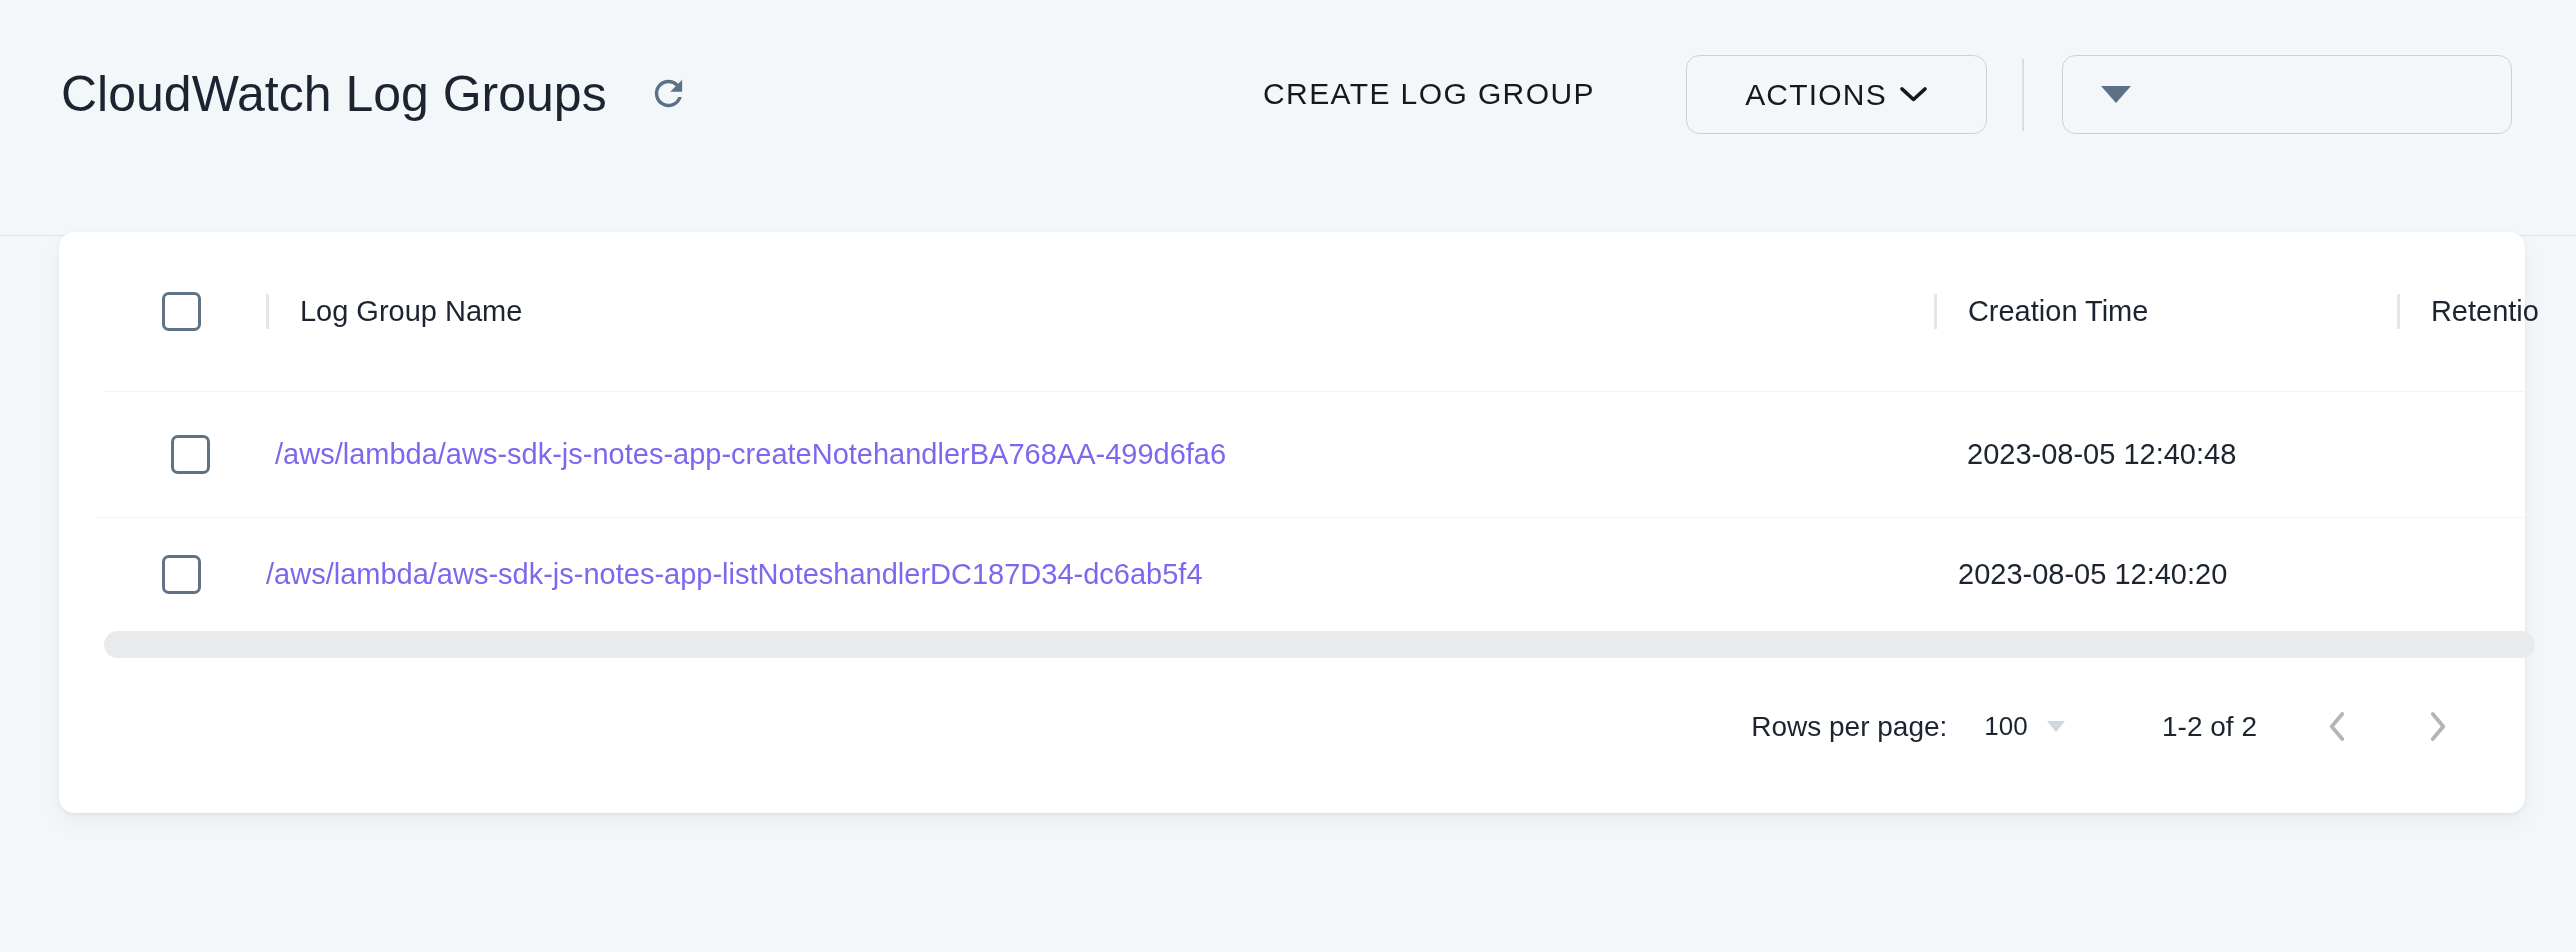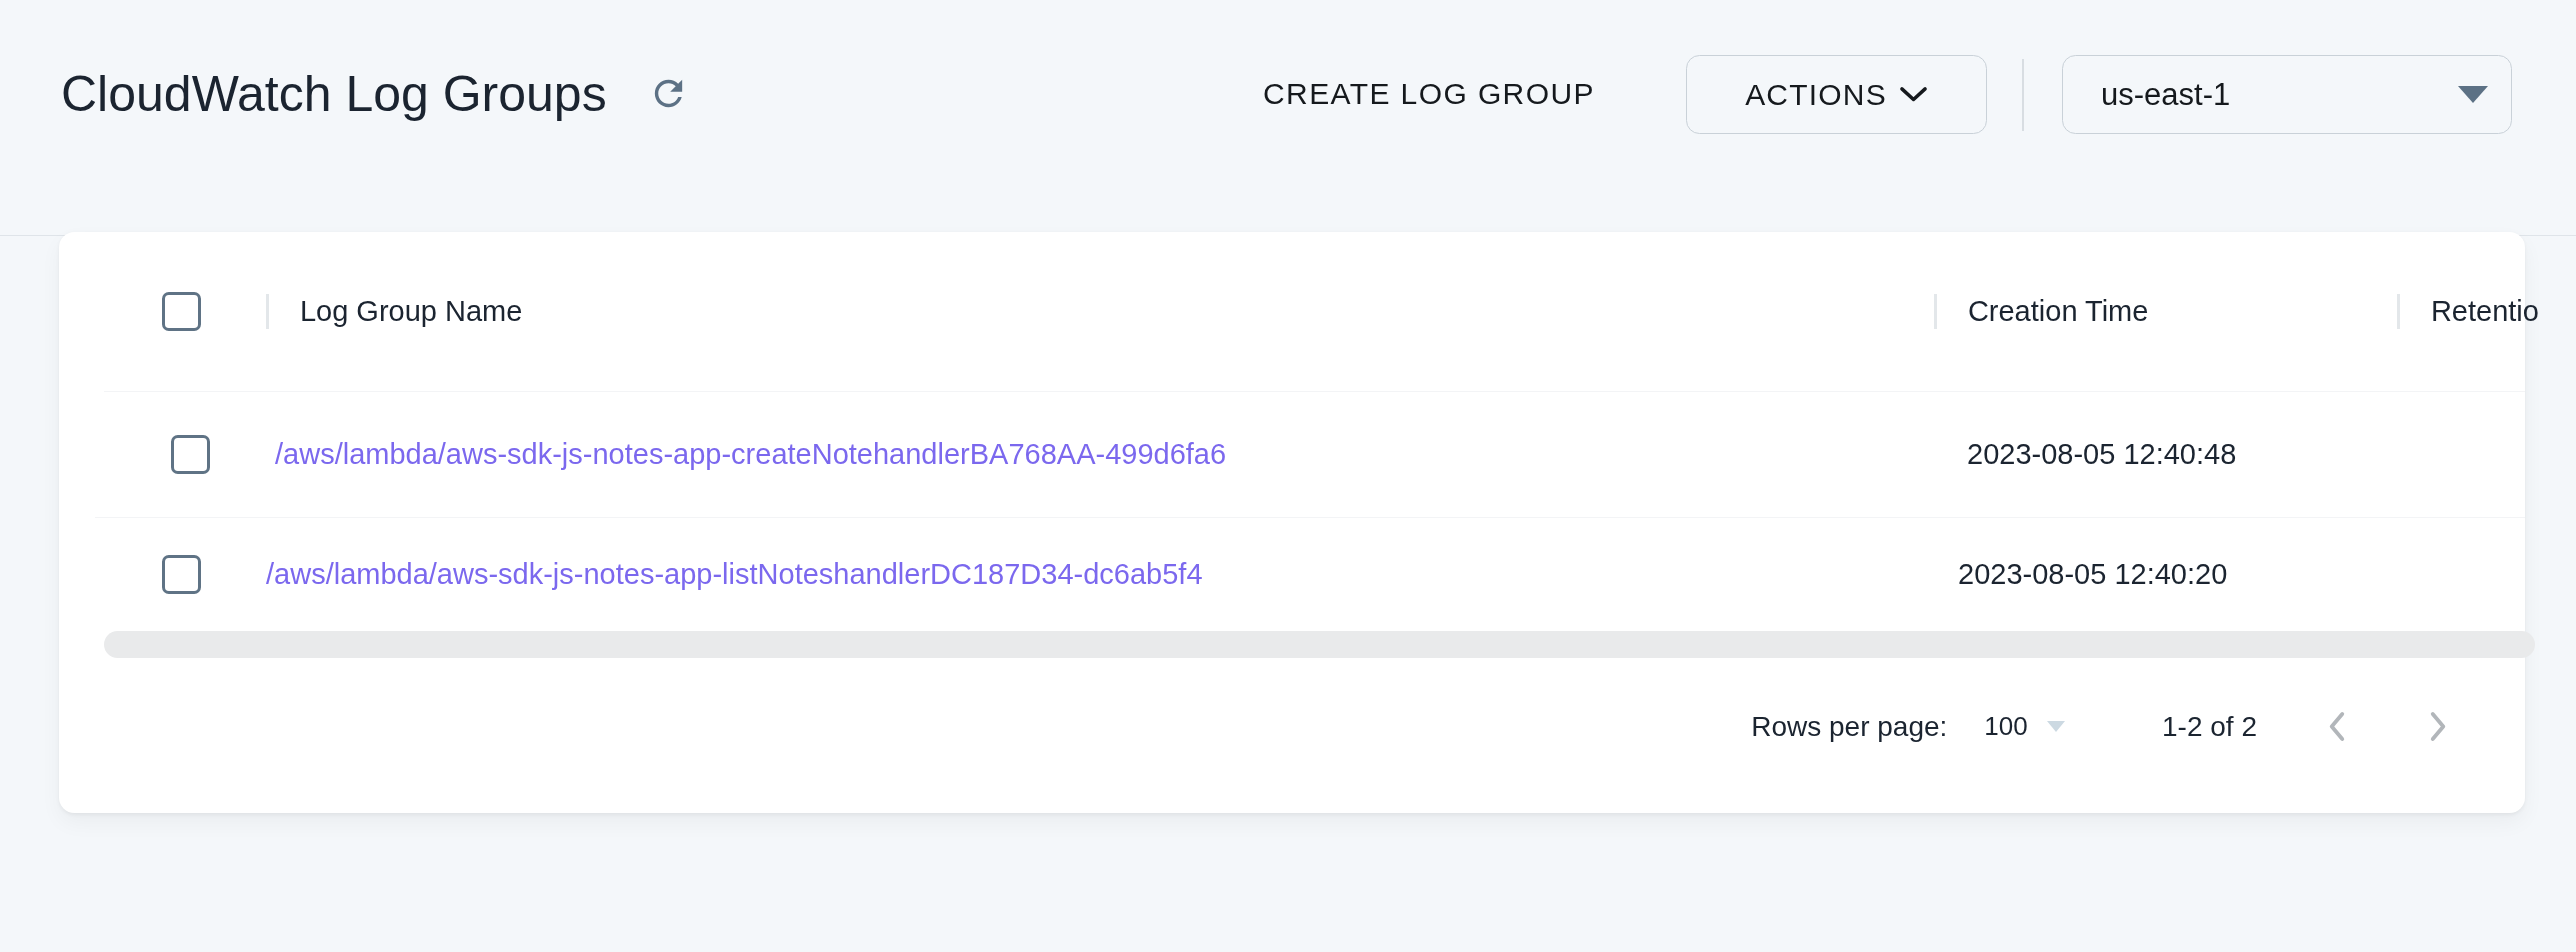--- a/index.html
+++ b/index.html
@@ -137,21 +137,20 @@
   <button class="outlined-btn actions-btn">
     <span>ACTIONS</span>
     <svg width="29" height="17.4" viewBox="0 0 30 18" fill="none" aria-hidden="true">
       <polyline points="3,3 15,14 27,3" stroke="#15191d" stroke-width="3.6" stroke-linecap="round" stroke-linejoin="round"></polyline>
     </svg>
   </button>
 
   <div class="topbar-divider"></div>
 
   <div class="region-select" role="button">
-    <span class="select-value">us-east-1</span>
     <span class="caret-down"></span>
   </div>
 </header>
 
 <section class="card">
 
   <div class="grid-row thead">
     <div class="cb-cell">
       <span class="checkbox" role="checkbox" aria-checked="false"></span>
     </div>

